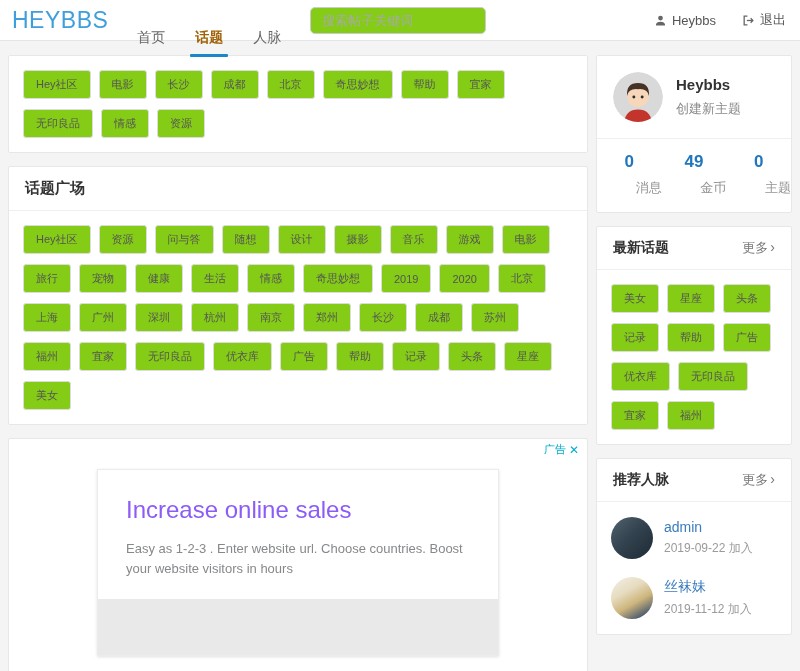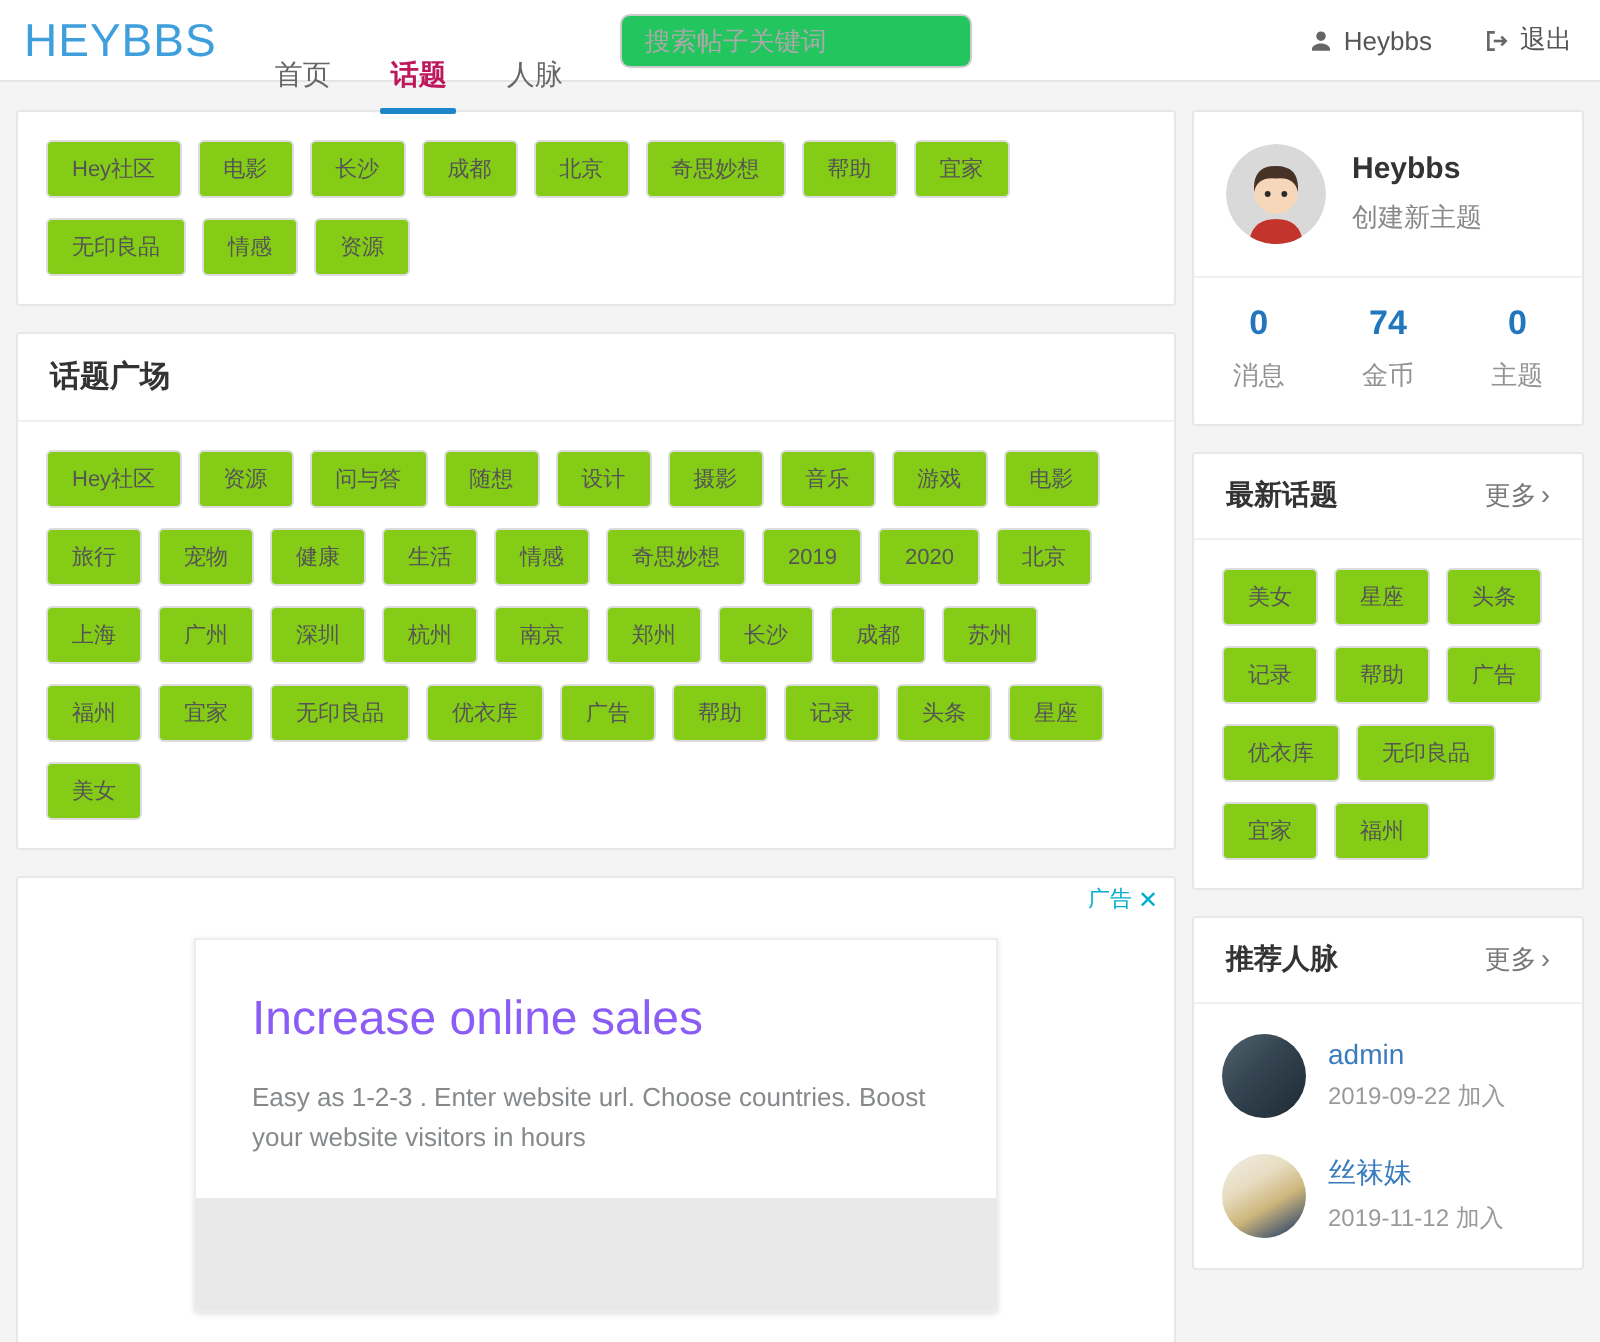--- a/index.html
+++ b/index.html
@@ -12,29 +12,29 @@
   
   .navbar {
     height: 41px; background: #fff; border-bottom: 1px solid #e5e5e5;
     display: flex; align-items: center; padding: 0 10px;
   }
   .logo { font-size: 23px; color: #3f9fdc; letter-spacing: 0.5px; margin: 0 14px 0 2px; cursor: pointer; }
   .nav-item {
     position: relative; height: 40px; line-height: 40px;
     padding: 0 15px; font-size: 14px; color: #666; cursor: pointer; margin-top: 33px;
   }
-  .nav-item.active { color: #be185d; font-weight: bold; }
+  .nav-item.active { color: #a16207; font-weight: bold; }
   .nav-item.active::after {
     content: ""; position: absolute; left: 10px; right: 10px; bottom: 0;
     height: 3px; background: #1d86c8; border-radius: 1px;
   }
   .search-box { margin-left: 14px; }
   .search-box input {
     width: 176px; height: 27px; border: 1px solid #ccc; border-radius: 5px;
-    padding: 0 11px; font-size: 13px; color: #555; outline: none; background: #22c55e;
+    padding: 0 11px; font-size: 13px; color: #555; outline: none; background: #84cc16;
   }
   .search-box input::placeholder { color: #a9a9a9; }
   .nav-right { margin-left: auto; display: flex; align-items: center; gap: 26px; padding-right: 4px; }
   .nav-link { display: flex; align-items: center; gap: 5px; font-size: 13px; color: #555; cursor: pointer; }
   .nav-link svg { display: block; }
   
   .content { display: flex; gap: 8px; padding: 14px 8px 0 8px; align-items: flex-start; }
   .left-col { width: 580px; display: flex; flex-direction: column; gap: 13px; }
   .right-col { width: 196px; display: flex; flex-direction: column; gap: 13px; }
   .card { background: #fff; border: 1px solid #e7e7e7; border-radius: 2px; }
@@ -73,21 +73,21 @@
   .profile-top { display: flex; align-items: center; gap: 13px; padding: 16px 16px; border-bottom: 1px solid #efefef; }
   .avatar { border-radius: 50%; overflow: hidden; flex: none; position: relative; }
   .avatar svg { display: block; width: 100%; height: 100%; }
   .av-lg { width: 50px; height: 50px; }
   .av-sm { width: 42px; height: 42px; }
   .profile-name { font-size: 15px; font-weight: bold; color: #333; }
   .profile-action { font-size: 13px; color: #888; margin-top: 7px; cursor: pointer; }
   .stats { display: flex; padding: 13px 0 15px 0; }
   .stat { flex: 1; text-align: center; cursor: pointer; }
   .stat-value { font-size: 17px; font-weight: bold; color: #2176bd; }
-  .stat-label { font-size: 13px; color: #939393; margin-top: 7px; }
+  .stat-label { font-size: 13px; color: #939393; margin-top: 7px; text-align: right; }
   
   .user-list { padding: 6px 14px; }
   .user-item { display: flex; align-items: center; gap: 11px; padding: 9px 0; }
   .user-meta { min-width: 0; }
   .user-name { font-size: 14px; font-weight: normal; color: #3a7cbd; cursor: pointer; }
   .user-date { font-size: 12px; color: #9a9a9a; margin-top: 5px; white-space: nowrap; }
   .av-photo-dark { background: linear-gradient(135deg, #51646f 0%, #33434f 45%, #1d2a35 100%); }
   .av-anime-girl { background: linear-gradient(150deg, #f2efe8 0%, #e7dcc0 35%, #cdb57c 60%, #54616e 85%, #2e3a4e 100%); }
 </style>
 </head>
@@ -223,21 +223,21 @@
           <div class="profile-name">Heybbs</div>
           <div class="profile-action">创建新主题</div>
         </div>
       </div>
       <div class="stats">
         <div class="stat">
           <div class="stat-value">0</div>
           <div class="stat-label">消息</div>
         </div>
         <div class="stat">
-          <div class="stat-value">74</div>
+          <div class="stat-value">49</div>
           <div class="stat-label">金币</div>
         </div>
         <div class="stat">
           <div class="stat-value">0</div>
           <div class="stat-label">主题</div>
         </div>
       </div>
     </div>
 
     <div class="card">

